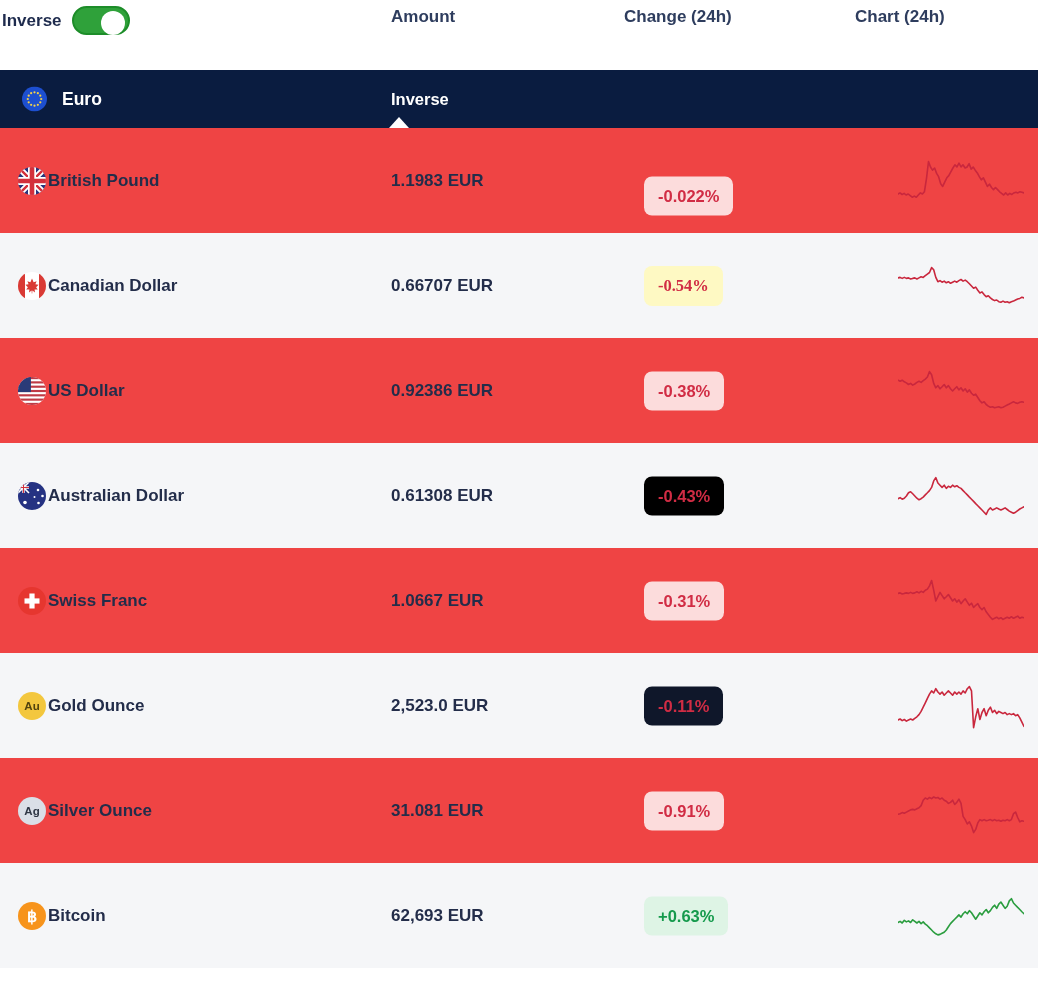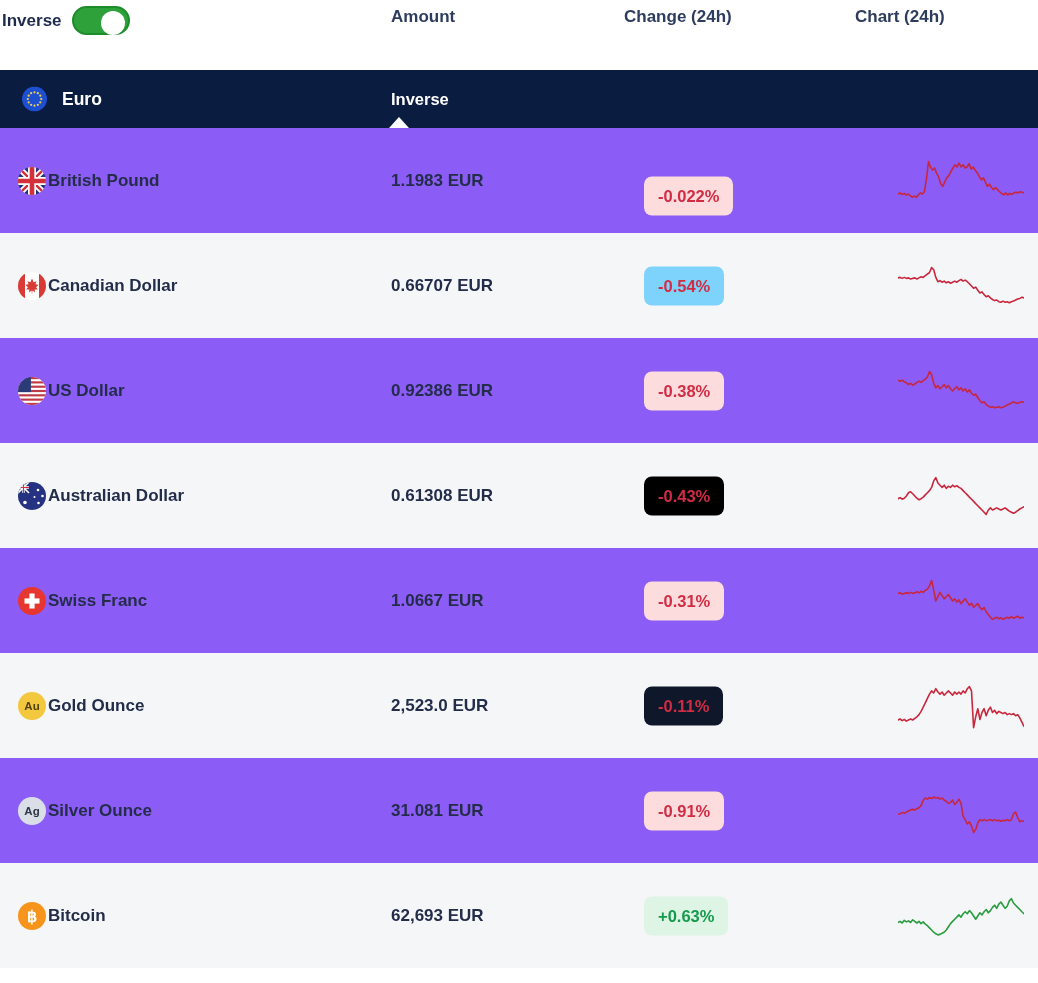--- a/index.html
+++ b/index.html
@@ -19,21 +19,21 @@
 
   
   .base-row { position:relative; height:58px; }
   .base-row .icon { position:absolute; left:22px; top:50%; transform:translateY(-50%); width:25px; height:25px; }
   .base-name { position:absolute; left:62px; top:50%; transform:translateY(-50%); font-size:17.5px; font-weight:700; color:#fff; }
   .base-mode { position:absolute; left:391px; top:50%; transform:translateY(-50%); font-size:16.5px; font-weight:700; color:#fff; }
   .notch { position:absolute; left:389px; bottom:0; width:0; height:0;
            border-left:10px solid transparent; border-right:10px solid transparent; border-bottom:11px solid #fdfdfe; }
 
   
-  .row { position:relative; height:105px; background:#8b5cf6; }
+  .row { position:relative; height:105px; background:#ef4444; }
   #rows .row:nth-child(even) { background:#f5f6f8; }
   .row .icon { position:absolute; left:18px; top:50%; transform:translateY(-50%); width:28px; height:28px; }
   .row .name { position:absolute; left:48px; top:50%; transform:translateY(-50%); font-size:17px; font-weight:600; color:#232d4a; }
   .row .amount { position:absolute; left:391px; top:50%; transform:translateY(-50%); font-size:17px; font-weight:600; color:#232d4a; }
   .row .badge { position:absolute; left:644px; top:50%; transform:translateY(-50%); padding:10px 14px; border-radius:8px; font-size:16.5px; font-weight:600; white-space:nowrap; }
   .row .spark { position:absolute; left:898px; top:50%; transform:translateY(-50%); width:126px; height:62px; }
   .row .spark svg { display:block; }
   svg text { font-family:"Liberation Sans", sans-serif; }
 </style>
 </head>
@@ -109,21 +109,21 @@
             </defs>
             <g clip-path="url(#c-ca)">
               <rect width="28" height="28" fill="#fff"></rect>
       <rect width="7" height="28" fill="#d93a35"></rect>
               <rect x="21" width="7" height="28" fill="#d93a35"></rect>
       <polygon points="14,6.5 15.6,10.2 18.6,9.2 17.4,12.2 20.6,12.8 18.1,15.2 19.8,17.4 16.6,17.4 17,20.4 14.4,18.6 14.2,21.6 13.8,21.6 13.6,18.6 11,20.4 11.4,17.4 8.2,17.4 9.9,15.2 7.4,12.8 10.6,12.2 9.4,9.2 12.4,10.2" fill="#d93a35"></polygon>
             </g>
           </svg></span>
     <span class="name">Canadian Dollar</span>
     <span class="amount">0.66707 EUR</span>
-    <span class="badge" style="background: #7dd3fc; color: rgb(209, 44, 68);">-0.54%</span>
+    <span class="badge" style="background: #fef9c3; color: rgb(209, 44, 68); font-family: Liberation Serif, serif;">-0.54%</span>
     <span class="spark">
           <svg width="126" height="62" viewBox="0 0 126 62">
     <polyline points="0.0,22.9 2.1,22.4 4.2,23.4 6.3,22.4 8.4,23.4 10.5,22.9 12.6,24.0 14.7,23.4 16.8,22.9 18.9,24.0 21.0,22.9 23.1,21.8 25.2,22.4 27.3,20.7 29.4,19.1 31.5,17.5 33.6,12.6 35.7,14.8 37.8,22.4 39.9,26.7 42.0,25.6 44.1,27.2 46.2,26.1 48.3,27.8 50.4,26.7 52.5,28.3 54.6,27.2 56.7,26.1 58.8,27.2 60.9,25.6 63.0,24.5 65.1,26.1 67.2,25.1 69.3,26.7 71.4,28.8 73.5,31.0 75.6,33.2 77.7,32.1 79.8,35.3 81.9,38.0 84.0,36.9 86.1,39.6 88.2,41.8 90.3,40.7 92.4,42.9 94.5,44.5 96.6,45.6 98.7,45.0 100.8,46.7 102.9,47.2 105.0,46.1 107.1,47.2 109.2,46.7 111.3,47.7 113.4,46.7 115.5,46.1 117.6,45.0 119.7,44.0 121.8,43.4 123.9,42.3 126.0,42.9" fill="none" stroke="#c9273d" stroke-width="1.6" stroke-linejoin="round" stroke-linecap="round"></polyline>
           </svg>
         </span>
   </div>
 
   <div class="row">
     <span class="icon"><svg width="28" height="28" viewBox="0 0 28 28">
             <defs>

